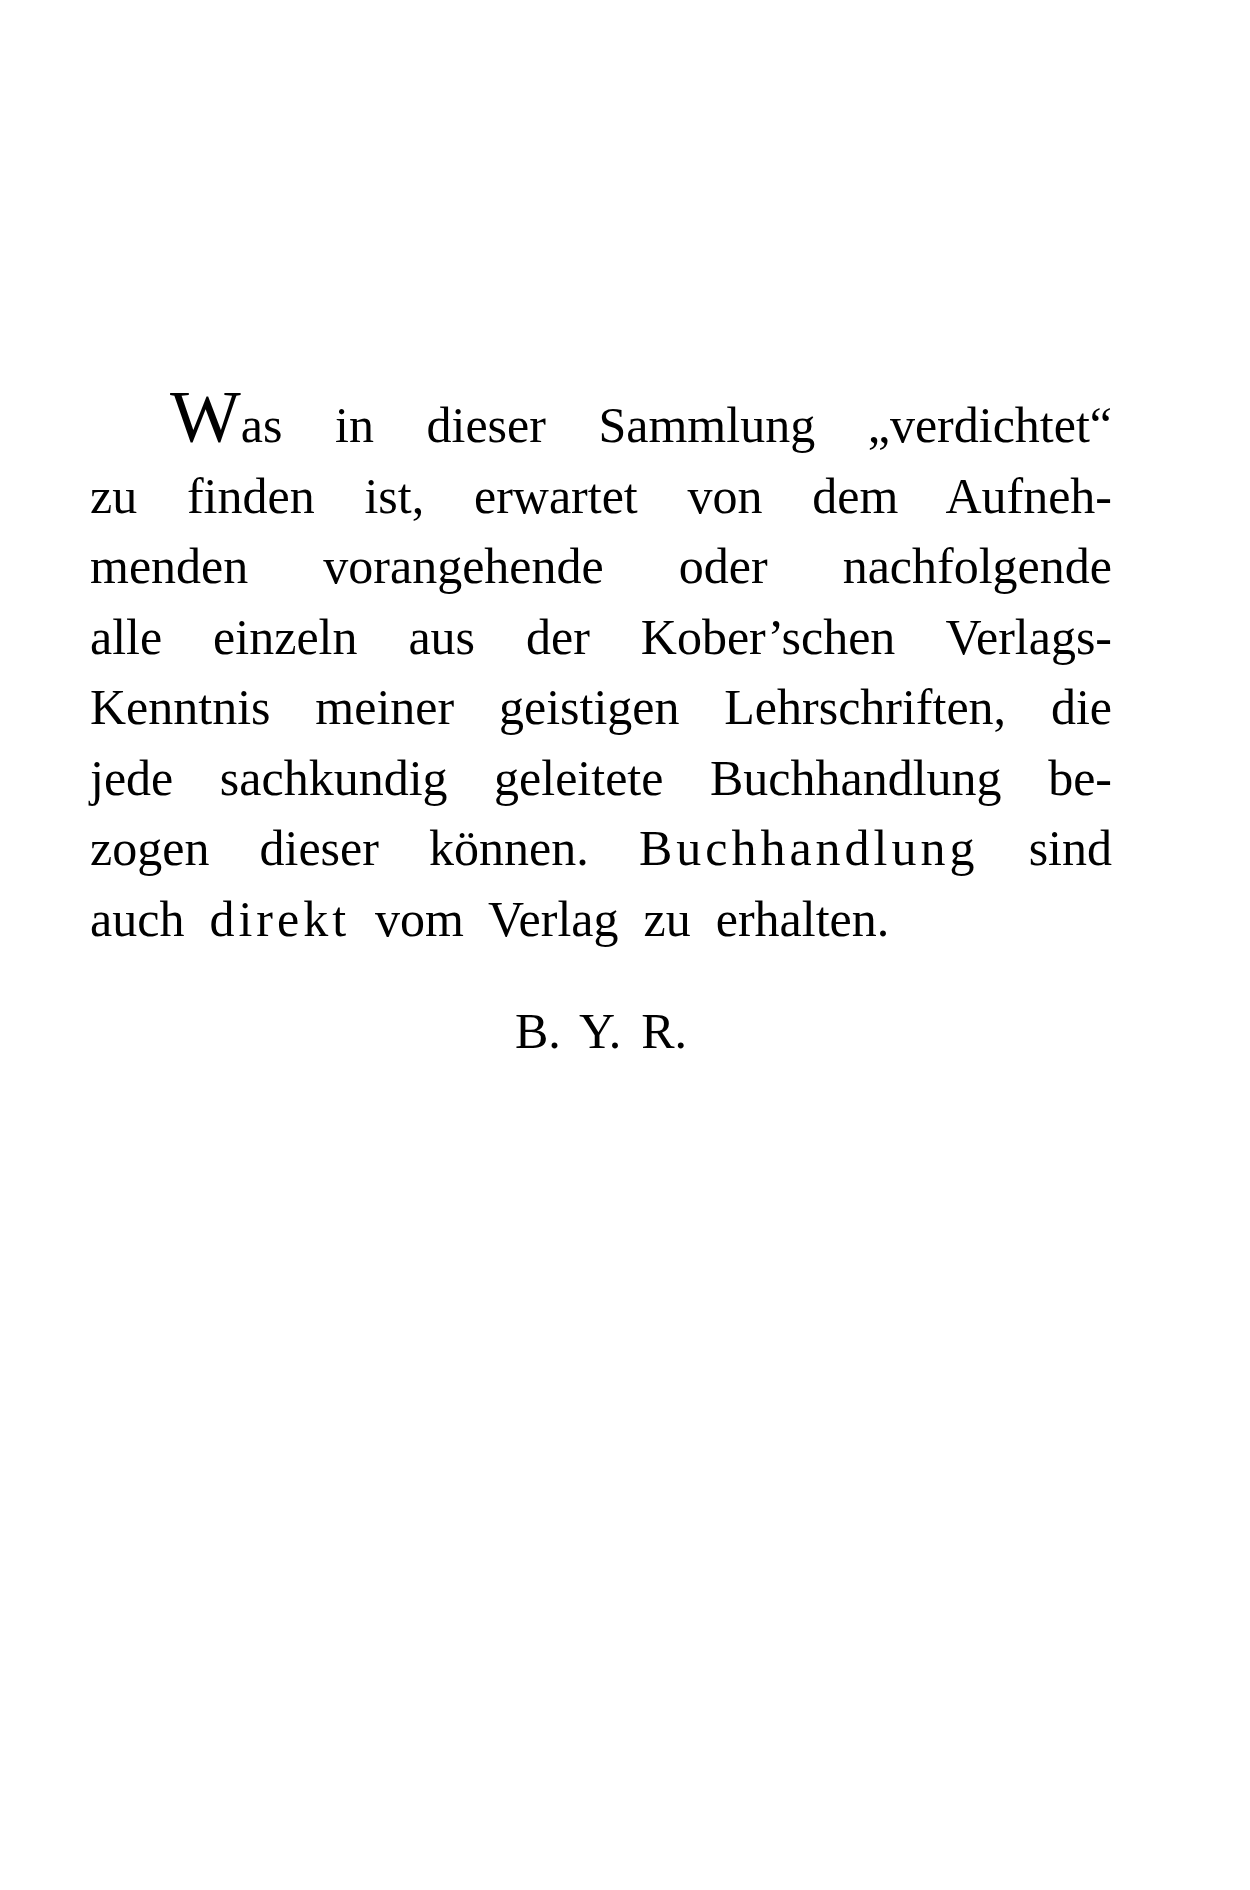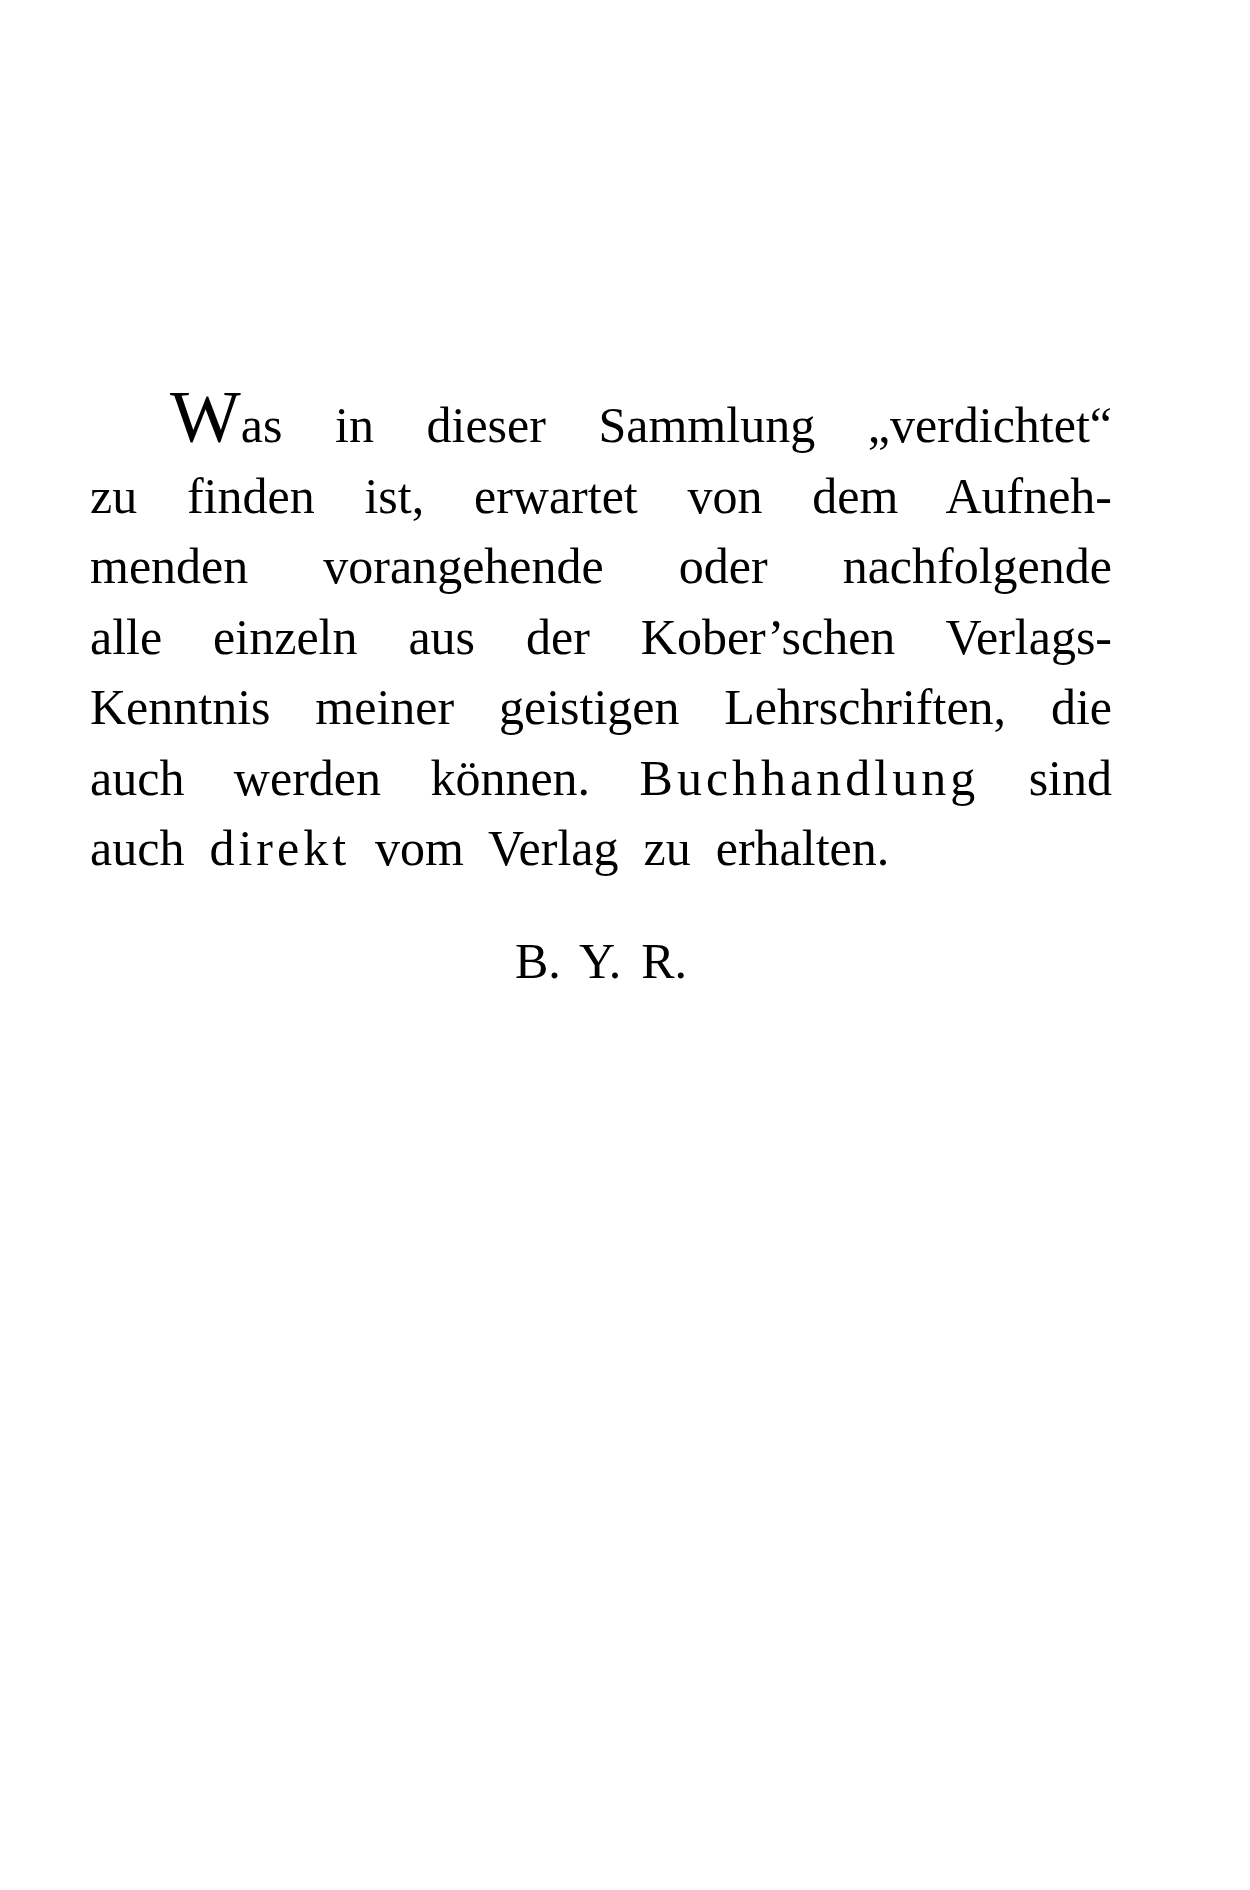--- a/index.html
+++ b/index.html
@@ -71,22 +71,23 @@
 
     <div class="line">zu finden ist, erwartet von dem Aufneh-</div>
 
     <div class="line">menden vorangehende oder nachfolgende</div>
 
     <div class="line">alle einzeln aus der Kober’schen Verlags-</div>
 
     <div class="line">Kenntnis meiner geistigen Lehrschriften, die</div>
 
 
+    <div class="line">jede sachkundig geleitete Buchhandlung be-</div>
 
-    <div class="line"><span>auch werden können. </span><span class="emph">Buchhandlung</span><span> sind</span></div>
+    <div class="line"><span>zogen dieser können. </span><span class="emph">Buchhandlung</span><span> sind</span></div>
 
     <div class="line line-last"><span>auch </span><span class="emph">direkt</span><span> vom Verlag zu erhalten.</span></div>
 
     <div class="signature">B. Y. R.</div>
 
   </div>
 
   <div class="page-number">163</div>
 
 </div>

